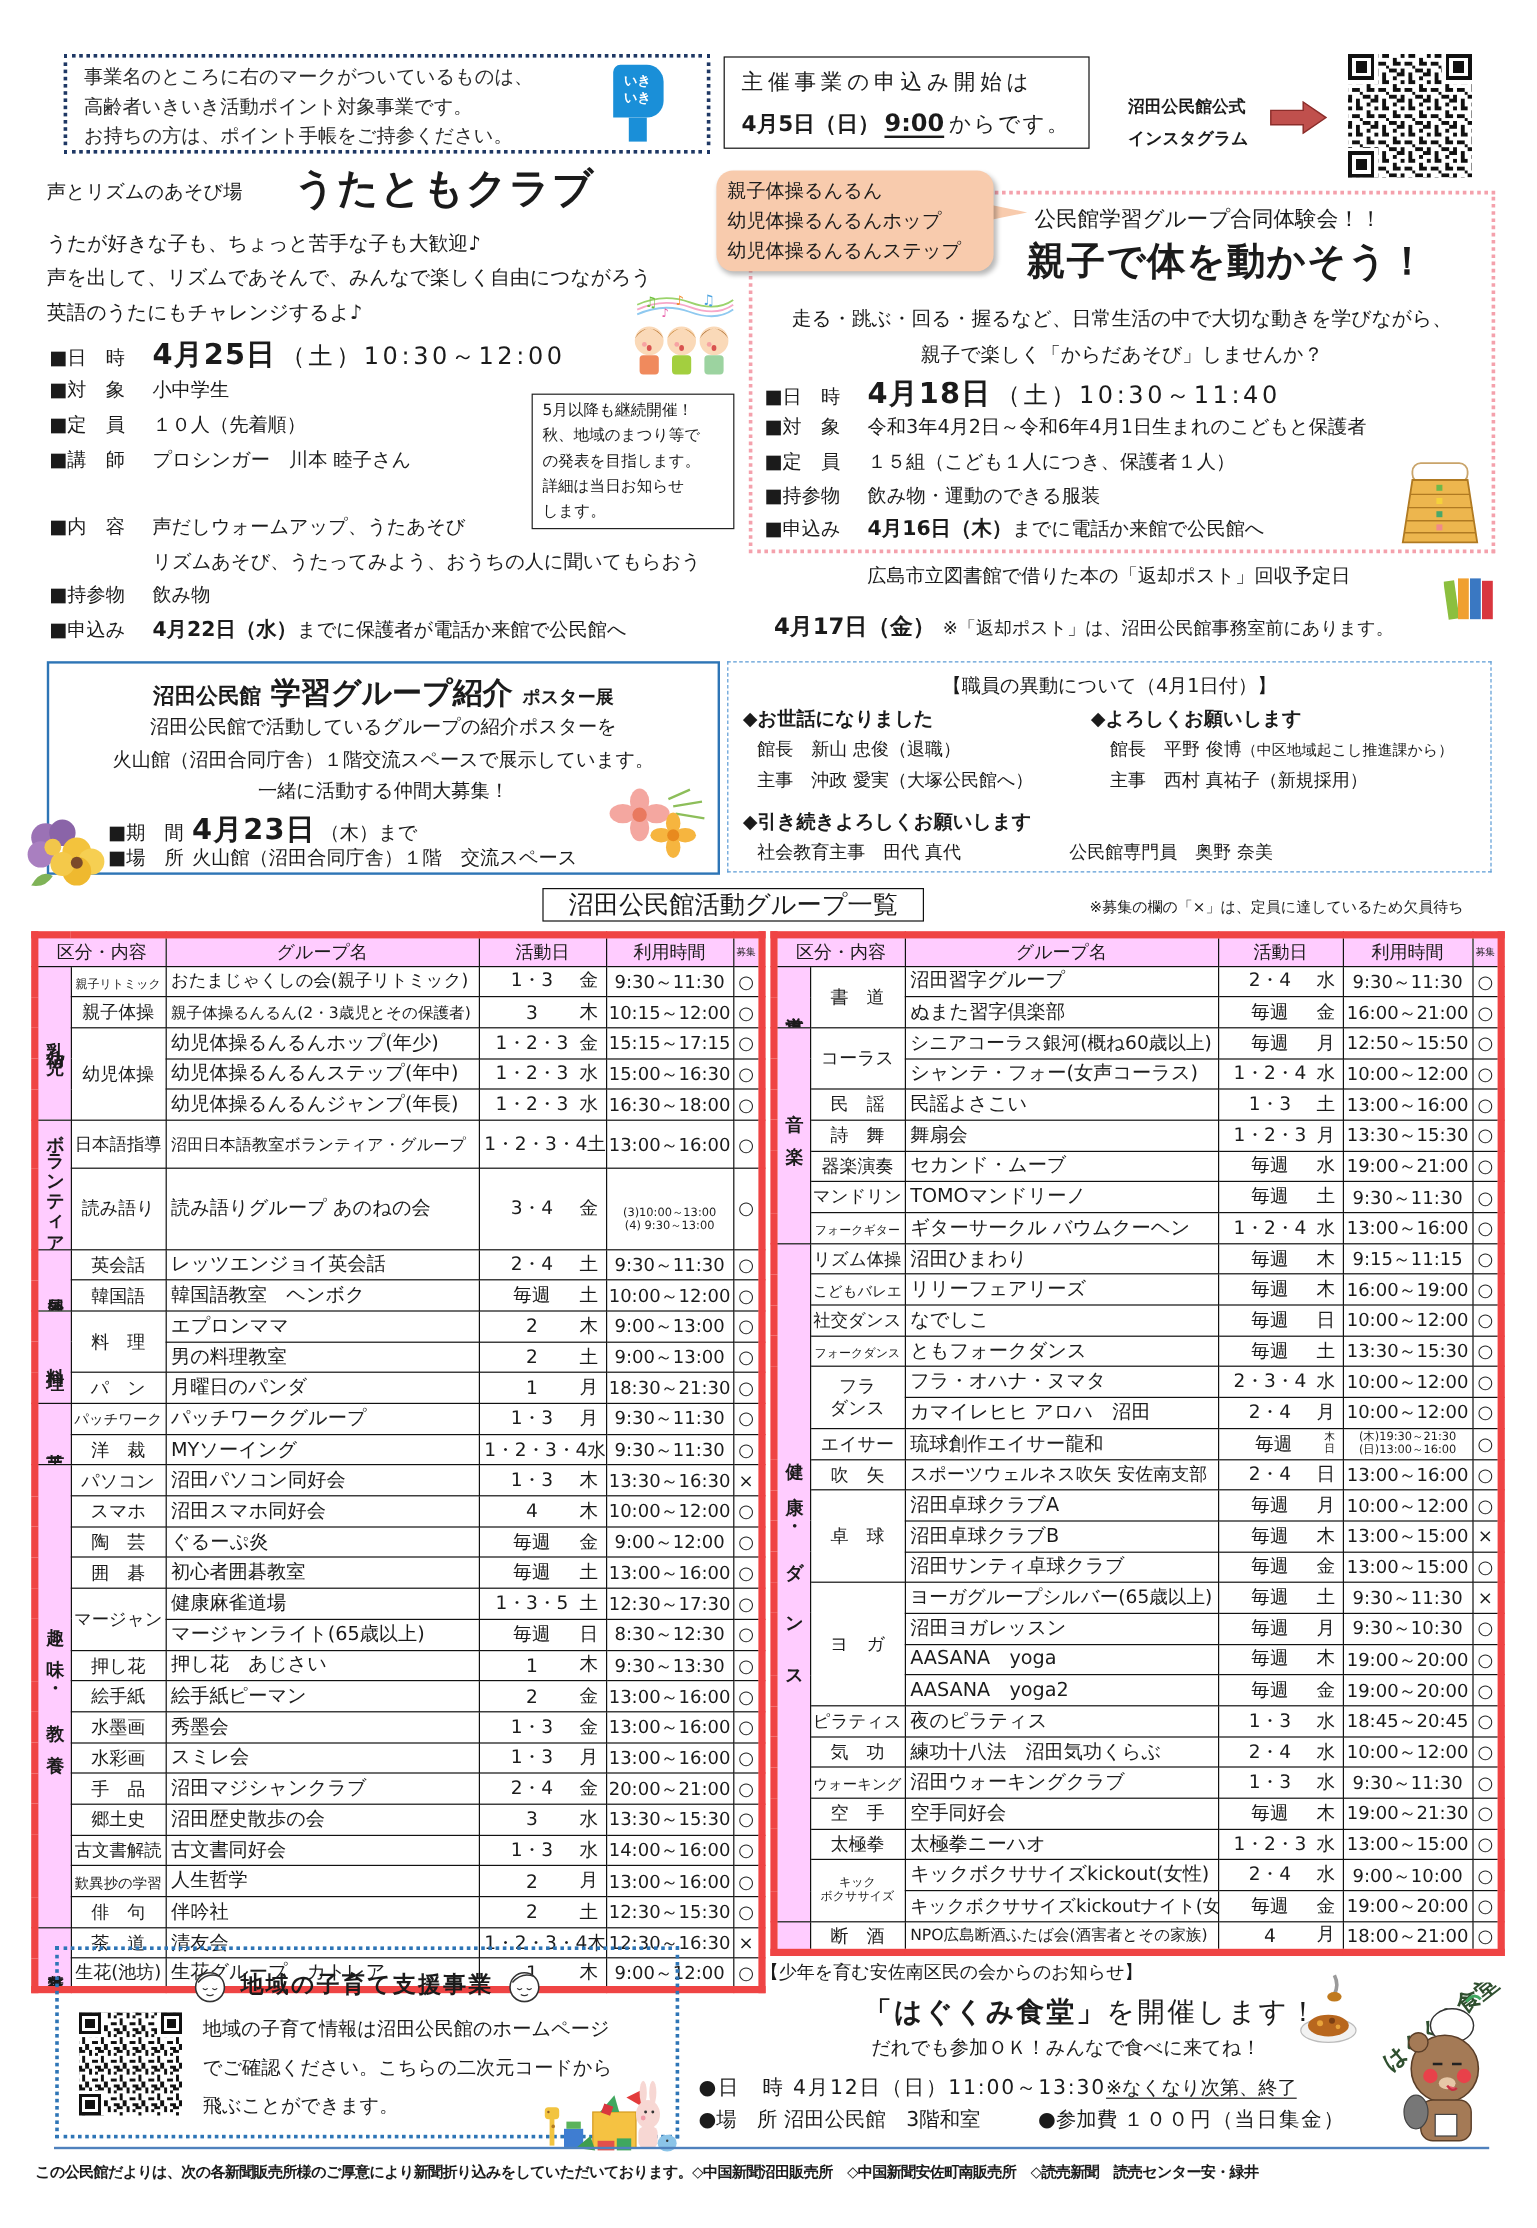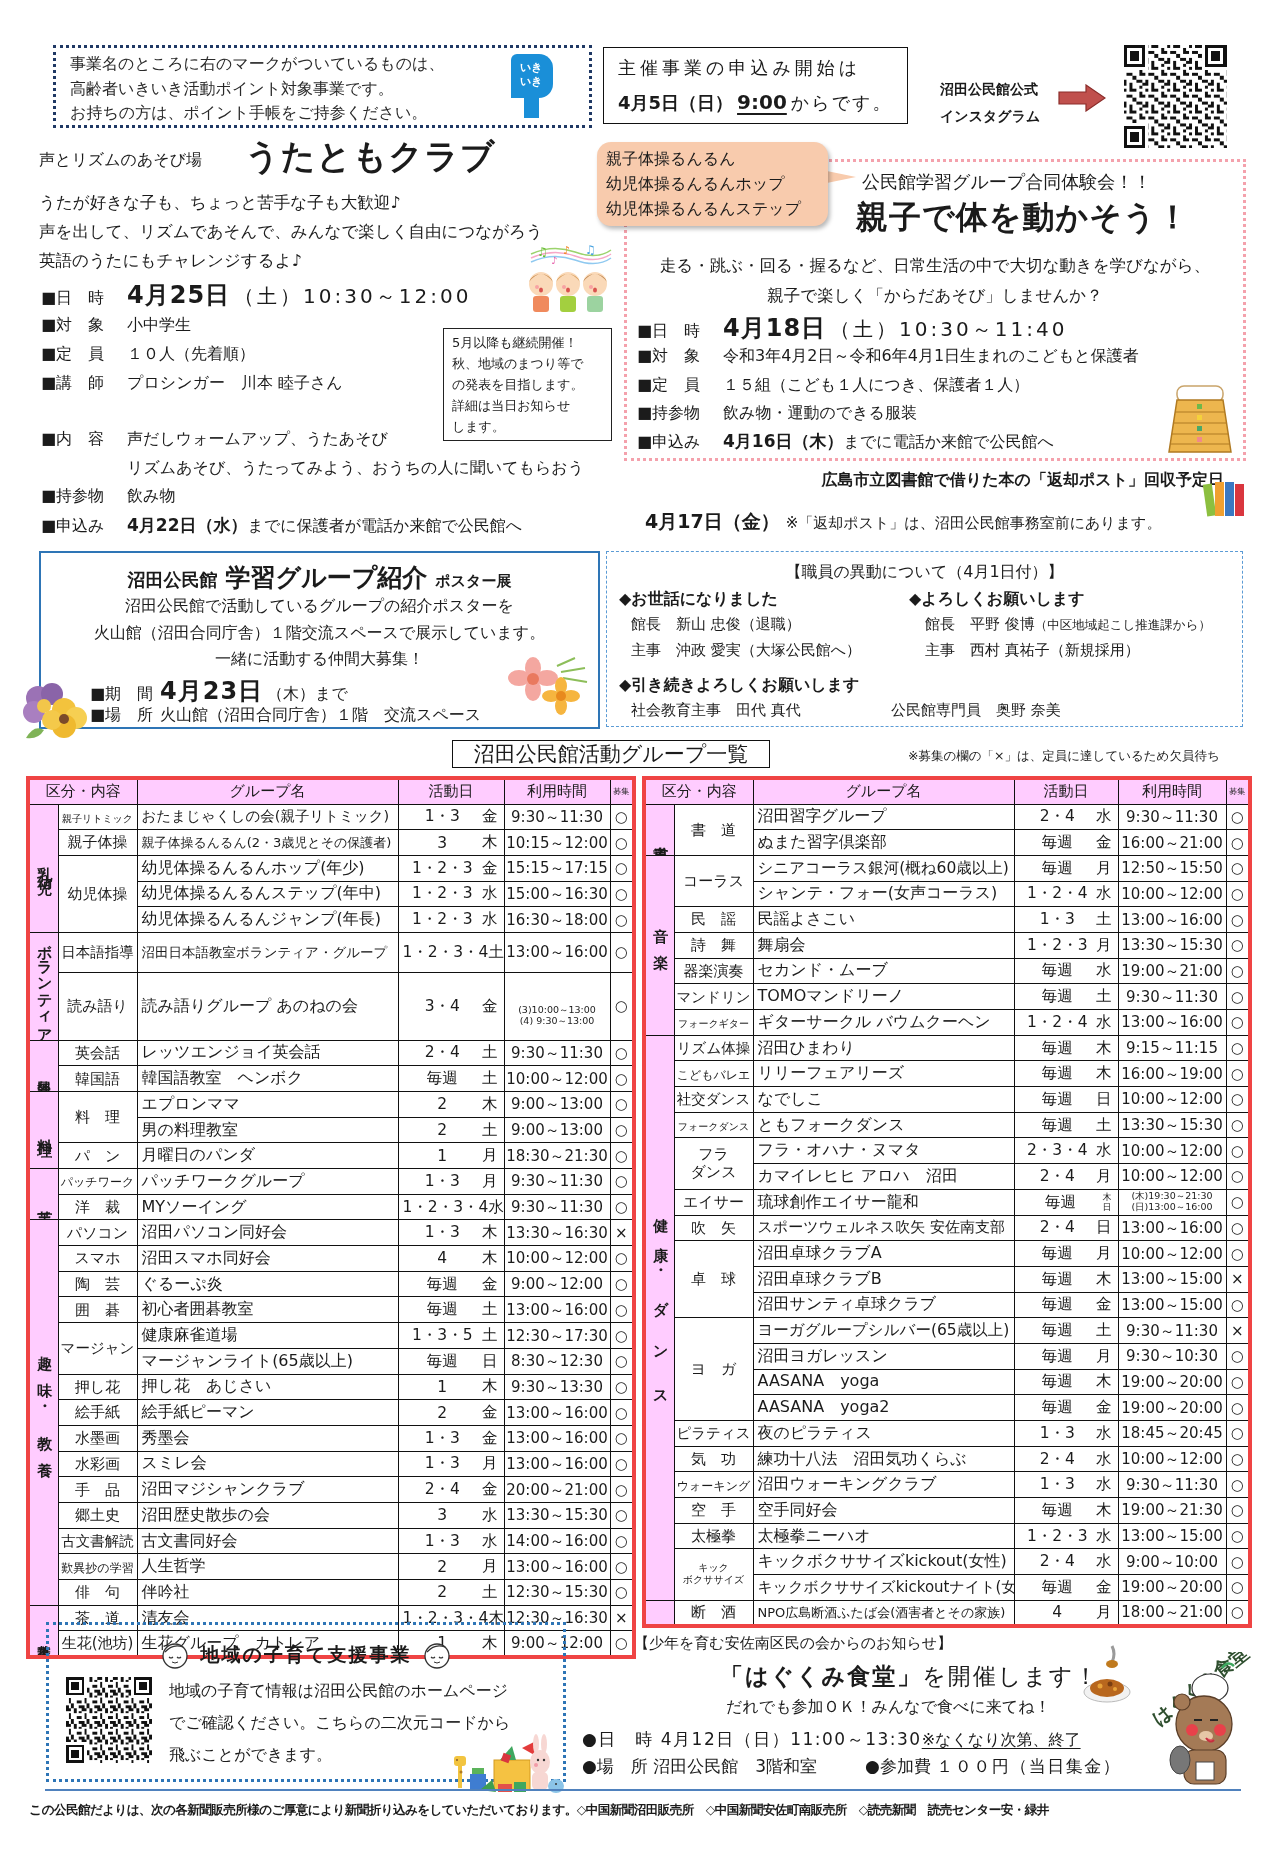--- a/index.html
+++ b/index.html
@@ -44,21 +44,21 @@
 .oy-title{left:856px;top:196px;font-size:32px;font-weight:bold;letter-spacing:1px;white-space:nowrap;}
 .oy-intro{left:624px;width:622px;top:251px;font-size:16.5px;line-height:30px;text-align:center;white-space:nowrap;}
 .o-row{position:absolute;left:637px;height:28px;font-size:16px;line-height:28px;white-space:nowrap;}
 .o-row .lbl{display:inline-block;width:86px;}
 .o-row .big{font-size:24px;font-weight:600;letter-spacing:1px;}
 .o-row .mid{font-size:20px;letter-spacing:3px;margin-left:4px;}
 .o-row .bd{font-weight:bold;font-size:17px;}
 .vault{left:1165px;top:382px;width:70px;height:74px;}
 
 
-.lib-title{left:624px;width:600px;top:470px;font-size:16px;font-weight:bold;text-align:right;white-space:nowrap;}
+.lib-title{left:624px;width:600px;top:470px;font-size:16px;font-weight:normal;text-align:center;white-space:nowrap;}
 .lib-date{left:645px;top:509px;font-size:15px;white-space:nowrap;}
 .lib-date .d{font-size:19px;font-weight:bold;margin-right:6px;}
 .books{left:1203px;top:476px;width:44px;height:42px;}
 
 
 .poster{left:39px;top:551px;width:561px;height:178px;border:2px solid #2E75B6;}
 .p-title{position:absolute;left:0;width:100%;top:8px;text-align:center;white-space:nowrap;font-weight:bold;}
 .p-title .a{font-size:18px;}
 .p-title .b{font-size:25px;margin:0 8px;}
 .p-title .c{font-size:15px;}
@@ -72,21 +72,21 @@
 
 .staff{left:606px;top:551px;width:637px;height:176px;border:1px dashed #5B9BD5;}
 .s-title{position:absolute;left:0;width:100%;top:10px;font-size:16px;text-align:center;white-space:nowrap;}
 .s-h{position:absolute;font-size:16px;font-weight:bold;white-space:nowrap;}
 .s-e{position:absolute;font-size:15px;white-space:nowrap;}
 .s-e small{font-size:12.5px;}
 
 
 .t-title{left:452px;top:740px;width:318px;height:28px;border:1.2px solid #111;font-size:21px;line-height:26px;text-align:center;white-space:nowrap;}
 .t-note{left:908px;top:748px;font-size:12.5px;white-space:nowrap;}
-table.grp{position:absolute;top:776px;border-collapse:collapse;table-layout:fixed;border:4px solid #ef4444;font-size:15px;padding-left:40px;}
+table.grp{position:absolute;top:776px;border-collapse:collapse;table-layout:fixed;border:6px solid #ef4444;font-size:15px;padding-left:40px;}
 table.grp td,table.grp th{border:1px solid #111;padding:0;overflow:hidden;vertical-align:middle;}
 table.grp tr{height:25.7px;}
 table.grp tr.hdr{height:26px;}
 table.grp th{background:#FFCCFF;font-weight:normal;font-size:15px;white-space:nowrap;}
 table.grp th.h-recruit{font-size:8px;}
 td.cat{background:#FFCCFF;text-align:center;}
 td.cat .vt{display:inline-block;writing-mode:vertical-rl;text-orientation:upright;font-weight:bold;font-size:15px;line-height:1.05;}
 td.ct{text-align:center;}
 td.ct span{display:inline-block;white-space:pre;line-height:1.15;font-size:15px;}
 td.nm{padding-left:4px !important;}

